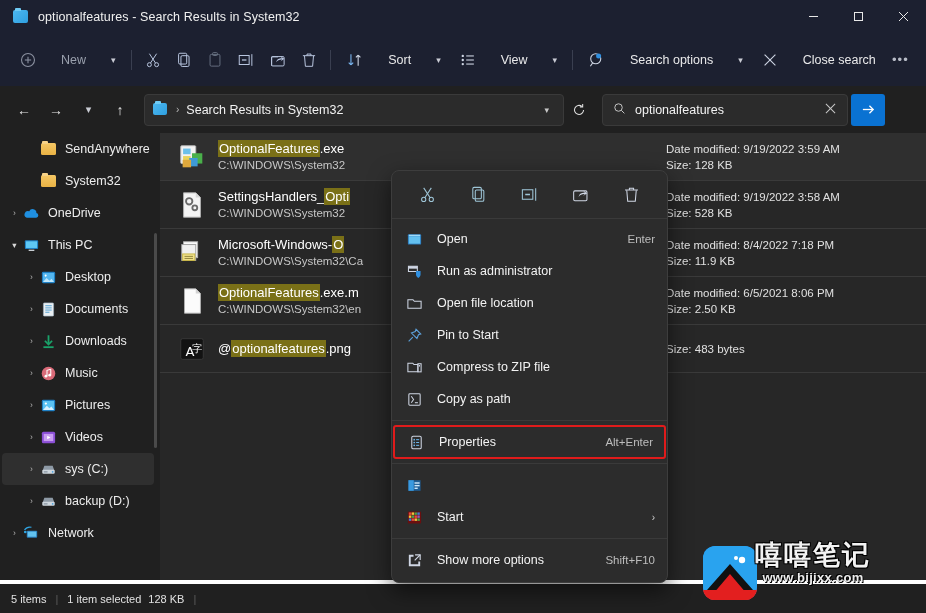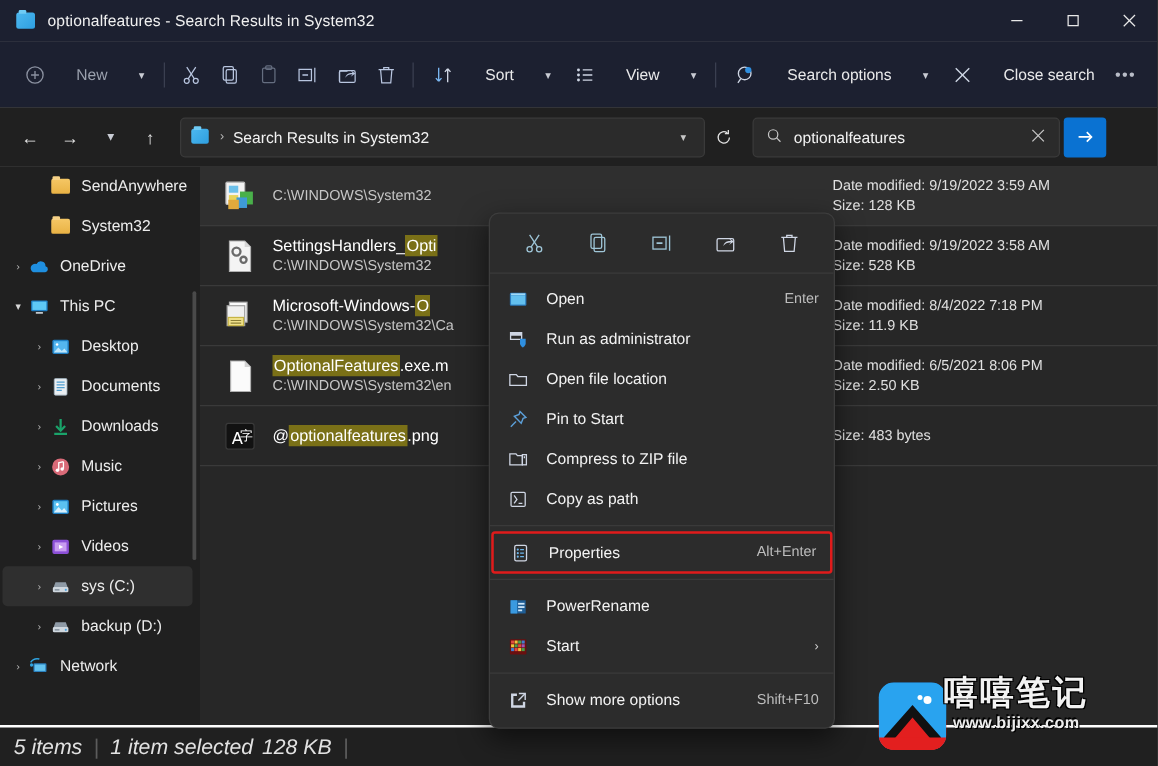--- a/index.html
+++ b/index.html
@@ -4,21 +4,21 @@
 <style>
   * { box-sizing: border-box; margin: 0; padding: 0; }
   html, body {
     width: 926px; height: 613px;
     overflow: hidden;
     background: #202020;
     font-family: "Liberation Sans", sans-serif;
     color: #ffffff;
     -webkit-font-smoothing: antialiased;
   }
-  .app { position: relative; width: 926px; height: 613px; background: #737373; }
+  .app { position: relative; width: 926px; height: 613px; background: #ec4899; }
 
   
   .titlebar {
     position: absolute; top: 0; left: 0; width: 926px; height: 33px;
     background: #1c2030;
     display: flex; align-items: center;
   }
   .title-icon {
     margin-left: 12px; width: 17px; height: 17px;
     display: flex; align-items: center; justify-content: center;
@@ -178,22 +178,22 @@
   .ctx-sub { font-size: 10px; color: #cfcfcf; margin-left: 10px; }
   .ctx-div { height: 1px; background: #3a3a3a; margin: 5px 0; }
   .ctx-item.boxed {
     outline: 2px solid #e01b1b; outline-offset: -1px; margin: 1px 2px;
     border-radius: 2px;
   }
 
   
   .statusbar {
     position: absolute; left: 0; top: 580px; width: 926px; height: 33px;
-    background: #202020; border-top: 2px solid #ffffff; display: flex; align-items: center;
-    padding-left: 11px; font-size: 17px; color: #e2e2e2; font-style: italic;
+    background: #202020; border-top: 4px solid #ffffff; display: flex; align-items: center;
+    padding-left: 11px; font-size: 11px; color: #e2e2e2;
   }
   .st-sep { color: #5c5c5c; margin: 0 9px; }
 
   
   .wm { position: absolute; left: 755px; top: 540px; z-index: 60;
         display: flex; flex-direction: column; align-items: center; }
   .wm-cn { font-size: 27px; font-weight: bold; color: #f2f2f2; letter-spacing: 2px;
            font-family: "DejaVu Sans", sans-serif; line-height: 30px;
            text-shadow: 1px 1px 0 #000, -1px -1px 0 #000, 1px -1px 0 #000, -1px 1px 0 #000; }
   .wm-url { font-size: 13px; font-weight: bold; color: #ededed; letter-spacing: .3px;
@@ -553,20 +553,21 @@
               <svg width="30" height="30" viewBox="0 0 32 32">
                 <rect x="4" y="4" width="16" height="19" rx="1" fill="#f2f2f2" stroke="#b9b9b9"></rect>
                 <rect x="6.5" y="7" width="8" height="6" fill="#6cc0ea"></rect>
                 <rect x="6.5" y="15" width="8" height="5" fill="#e8d35a"></rect>
                 <rect x="16" y="12" width="11" height="11" fill="#49b04a"></rect>
                 <rect x="13" y="17" width="9" height="9" fill="#3f9ad6"></rect>
                 <rect x="6" y="19" width="9" height="8" fill="#e0a93c"></rect>
               </svg>
             </span>
             <span class="row-main">
+              <div class="fname"><span></span><span class="hl">OptionalFeatures</span><span>.exe</span></div>
               <div class="fpath">C:\WINDOWS\System32</div>
             </span>
             <span class="row-meta">
               <div class="meta-l">Date modified: 9/19/2022 3:59 AM</div>
               <div class="meta-l">Size: 128 KB</div>
             </span>
           </div>
           <div class="row">
             <span class="row-ic">
               <svg width="30" height="30" viewBox="0 0 32 32">
@@ -755,21 +756,20 @@
         <div class="ctx-item">
           <span class="ctx-ic">
             <svg width="17" height="17" viewBox="0 0 18 18">
               <rect x="2.6" y="3.4" width="12.8" height="11.2" fill="#1f5e96"></rect>
               <rect x="2.6" y="3.4" width="5.6" height="11.2" fill="#3a9ae0"></rect>
               <rect x="9" y="5.6" width="5.4" height="1.5" fill="#cfe8fa"></rect>
               <rect x="9" y="8.4" width="5.4" height="1.5" fill="#cfe8fa"></rect>
               <rect x="9" y="11.2" width="3.4" height="1.5" fill="#cfe8fa"></rect>
             </svg>
           </span>
-          <span class="ctx-label">PowerRename</span>
         </div>
         <div class="ctx-item">
           <span class="ctx-ic">
             <svg width="17" height="17" viewBox="0 0 18 18">
               <rect x="2" y="2.6" width="14" height="12.8" rx="1" fill="#6a0f0f"></rect>
               <g>
                 <rect x="3" y="3.6" width="2.6" height="2.6" fill="#e24b3f"></rect>
                 <rect x="6" y="3.6" width="2.6" height="2.6" fill="#f2c23c"></rect>
                 <rect x="9" y="3.6" width="2.6" height="2.6" fill="#4aa04a"></rect>
                 <rect x="12" y="3.6" width="2.6" height="2.6" fill="#3f7fd0"></rect>

